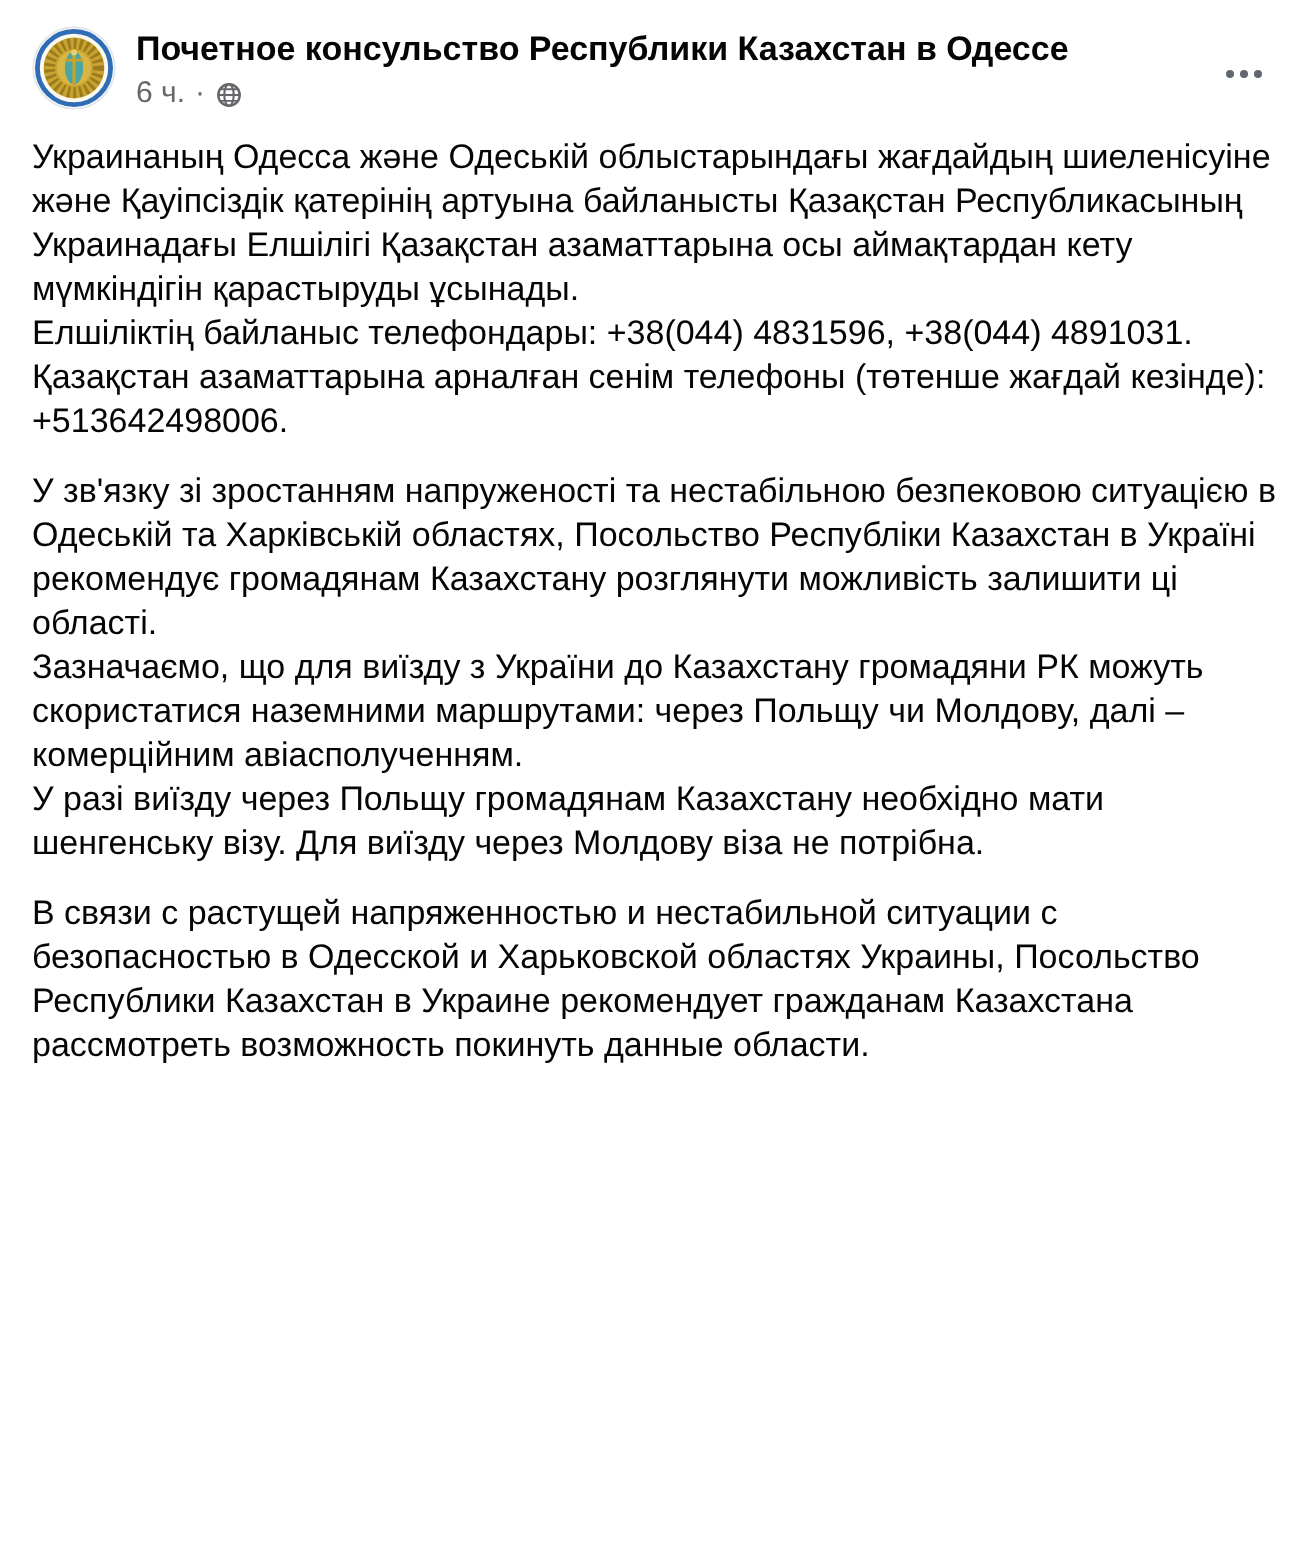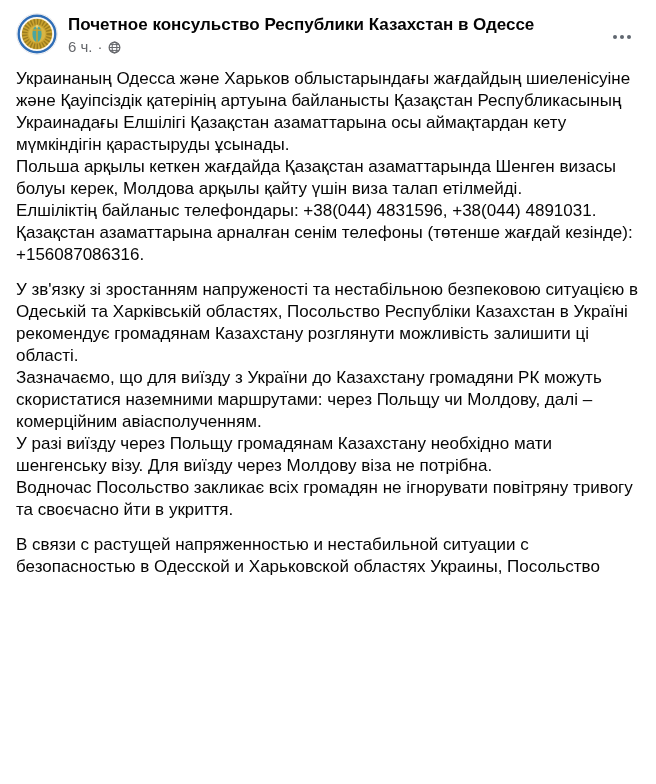--- a/index.html
+++ b/index.html
@@ -118,31 +118,29 @@
       <span class="dot"></span>
       <span class="dot"></span>
       <span class="dot"></span>
     </div>
 
   </div>
 
   <div class="post-body">
 
     <div class="lang-block">
-      <p>Украинаның Одесса және Харьков облыстарындағы жағдайдың шиеленісуіне және Қауіпсіздік қатерінің артуына байланысты Қазақстан Республикасының Украинадағы Елшілігі Қазақстан азаматтарына осы аймақтардан кету мүмкіндігін қарастыруды ұсынады.</p>
-      <p>Польша арқылы кеткен жағдайда Қазақстан азаматтарында Шенген визасы болуы керек, Молдова арқылы қайту үшін виза талап етілмейді.</p>
+      <p>Украинаның Одесса және Одеській облыстарындағы жағдайдың шиеленісуіне және Қауіпсіздік қатерінің артуына байланысты Қазақстан Республикасының Украинадағы Елшілігі Қазақстан азаматтарына осы аймақтардан кету мүмкіндігін қарастыруды ұсынады.</p>
       <p>Елшіліктің байланыс телефондары: +38(044) 4831596, +38(044) 4891031.</p>
-      <p>Қазақстан азаматтарына арналған сенім телефоны (төтенше жағдай кезінде): +156087086316.</p>
+      <p>Қазақстан азаматтарына арналған сенім телефоны (төтенше жағдай кезінде): +513642498006.</p>
     </div>
 
     <div class="lang-block">
       <p>У зв'язку зі зростанням напруженості та нестабільною безпековою ситуацією в Одеській та Харківській областях, Посольство Республіки Казахстан в Україні рекомендує громадянам Казахстану розглянути можливість залишити ці області.</p>
       <p>Зазначаємо, що для виїзду з України до Казахстану громадяни РК можуть скористатися наземними маршрутами: через Польщу чи Молдову, далі – комерційним авіасполученням.</p>
       <p>У разі виїзду через Польщу громадянам Казахстану необхідно мати шенгенську візу. Для виїзду через Молдову віза не потрібна.</p>
-      <p>Водночас Посольство закликає всіх громадян не ігнорувати повітряну тривогу та своєчасно йти в укриття.</p>
     </div>
 
     <div class="lang-block">
       <p>В связи с растущей напряженностью и нестабильной ситуации с безопасностью в Одесской и Харьковской областях Украины, Посольство Республики Казахстан в Украине рекомендует гражданам Казахстана рассмотреть возможность покинуть данные области.</p>
     </div>
 
   </div>
 
 </div>
 

